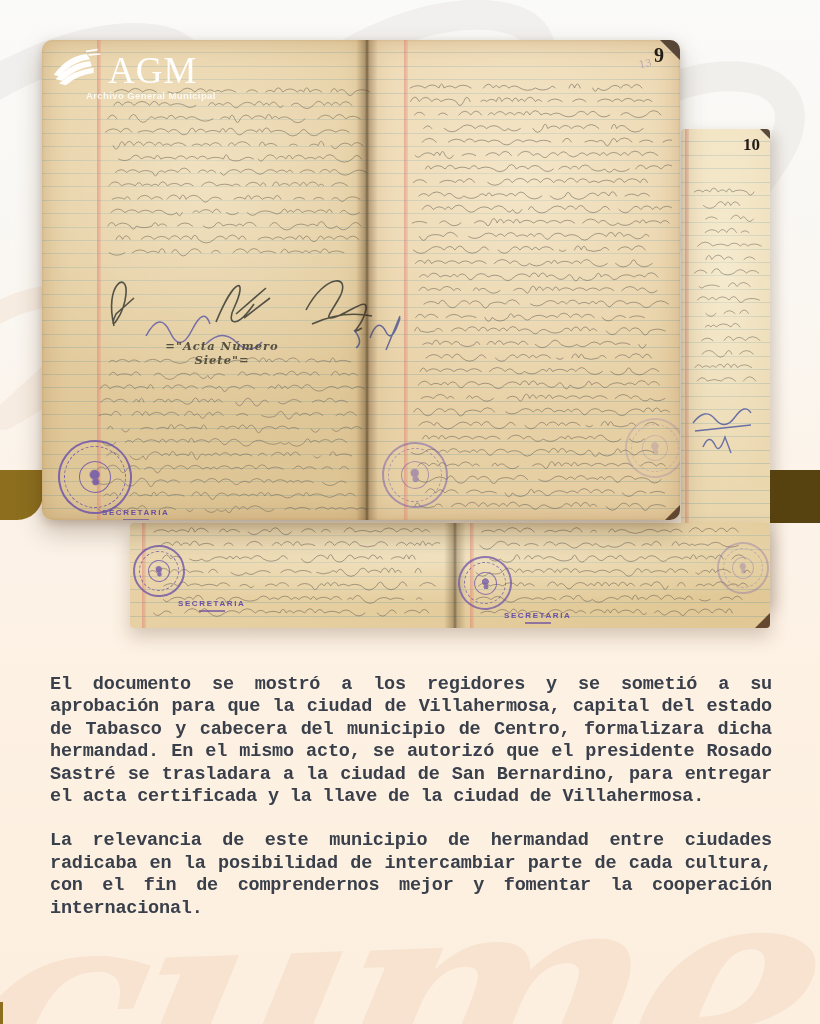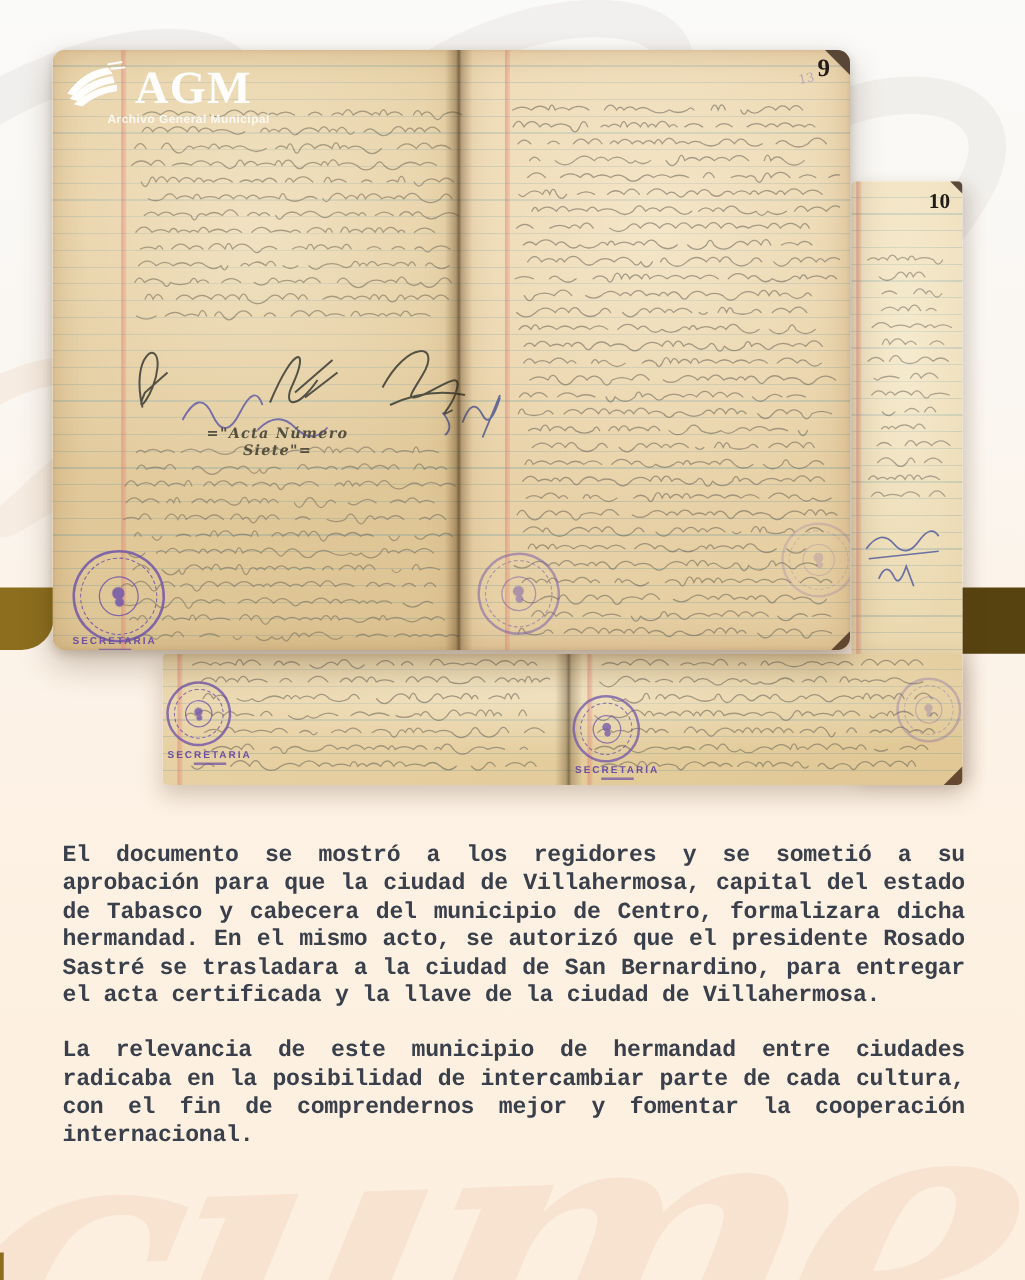--- a/index.html
+++ b/index.html
@@ -30,21 +30,21 @@
       linear-gradient(160deg, var(--base,#ecd7ae) 0%, var(--base2,#e2ca9a) 100%);
     box-shadow: inset 0 0 26px rgba(145,95,40,.30), inset 0 0 3px rgba(145,95,40,.2);
   }
   #main-card{left:42px;top:40px;width:638px;height:480px;border-radius:10px;z-index:5;
     box-shadow:0 12px 26px rgba(70,45,20,.28),0 3px 8px rgba(70,45,20,.18);background:none;overflow:hidden;position:absolute;}
   #main-card .page{position:absolute;top:0;height:480px;}
   #page-left{left:0;width:326px;--base:#e9d3a9;--base2:#ddc392;}
   #page-right{left:326px;width:312px;--base:#eed9b4;--base2:#e5cda0;}
   .gutter{position:absolute;left:314px;top:0;width:22px;height:480px;z-index:3;
     background:linear-gradient(90deg, rgba(70,45,15,0) 0%, rgba(70,45,15,.30) 40%, rgba(35,22,6,.5) 50%, rgba(70,45,15,.25) 60%, rgba(70,45,15,0) 100%);}
-  #side-page{left:681px;top:145px;width:89px;height:476px;border-radius:4px;z-index:3;
+  #side-page{left:681px;top:129px;width:89px;height:476px;border-radius:4px;z-index:3;
     --base:#f1e2c0;--base2:#e8d4a9;box-shadow:6px 5px 14px rgba(90,60,30,.22);}
   #bottom-strip{left:130px;top:523px;width:640px;height:105px;border-radius:4px;z-index:3;
     --base:#ead4a9;--base2:#e0c794;box-shadow:0 8px 18px rgba(90,60,30,.25);}
   #bottom-strip .gutter{left:314px;height:105px;}
   .redline{position:absolute;top:0;bottom:0;width:4px;z-index:2;
     background:linear-gradient(90deg, rgba(224,122,110,.5), rgba(224,122,110,.18));}
   .scrib{position:absolute;z-index:2;}
   .fold-tr{position:absolute;top:0;right:0;width:0;height:0;z-index:4;
     border-top:20px solid rgba(74,57,43,.9);border-left:20px solid transparent;}
   .fold-tr.small{border-top-width:10px;border-left-width:10px;}
@@ -55,24 +55,24 @@
   .acta-heading{position:absolute;z-index:4;text-align:center;
     font-family:"DejaVu Serif",serif;font-style:italic;font-weight:700;font-size:11.5px;
     letter-spacing:1px;color:#55503f;}
   
   .stamp{position:absolute;border-radius:50%;border:2.2px solid #7156aa;z-index:4;transform:rotate(-8deg);}
   .stamp::before{content:"";position:absolute;inset:4px;border-radius:50%;border:1.4px dashed #7156aa;}
   .stamp::after{content:"";position:absolute;inset:27%;border-radius:50%;border:1.2px solid #7156aa;
     background:
       radial-gradient(circle at 50% 42%, #7156aa 0 20%, rgba(0,0,0,0) 23%),
       radial-gradient(circle at 50% 66%, #7156aa 0 13%, rgba(0,0,0,0) 16%);}
-  .stamp-label{position:absolute;z-index:4;font-weight:700;font-size:8px;letter-spacing:1.6px;color:#6b4fa3;}
+  .stamp-label{position:absolute;z-index:4;font-weight:700;font-size:8px;letter-spacing:1.6px;color:#6b4fa3;margin-left:44px;}
   .stamp-label::after{content:"";display:block;width:26px;height:2px;background:#6b4fa3;margin:2px auto 0;opacity:.7;}
   
-  .agm-logo{position:absolute;left:10px;top:8px;z-index:6;display:flex;align-items:flex-end;gap:4px;opacity:.96;font-weight:bold;}
+  .agm-logo{position:absolute;left:10px;top:8px;z-index:6;display:flex;align-items:flex-end;gap:4px;opacity:.96;}
   .agm-acronym{font-family:"Liberation Serif",serif;font-size:37px;line-height:.85;color:#ffffff;letter-spacing:1px;}
   .agm-sub{position:absolute;left:32px;top:50px;z-index:6;font-size:9.5px;font-weight:700;color:rgba(255,255,255,.82);letter-spacing:.4px;margin-left:12px;}
   
   .caption{position:absolute;left:50px;top:674px;width:722px;z-index:2;
     color:#3a404b;font-weight:700;font-size:18.5px;line-height:22.4px;
     letter-spacing:-0.2px;text-align:justify;font-family:Liberation Mono, monospace;}
   .caption p{margin:0 0 22px 0;}
 </style>
 </head>
 <body>

